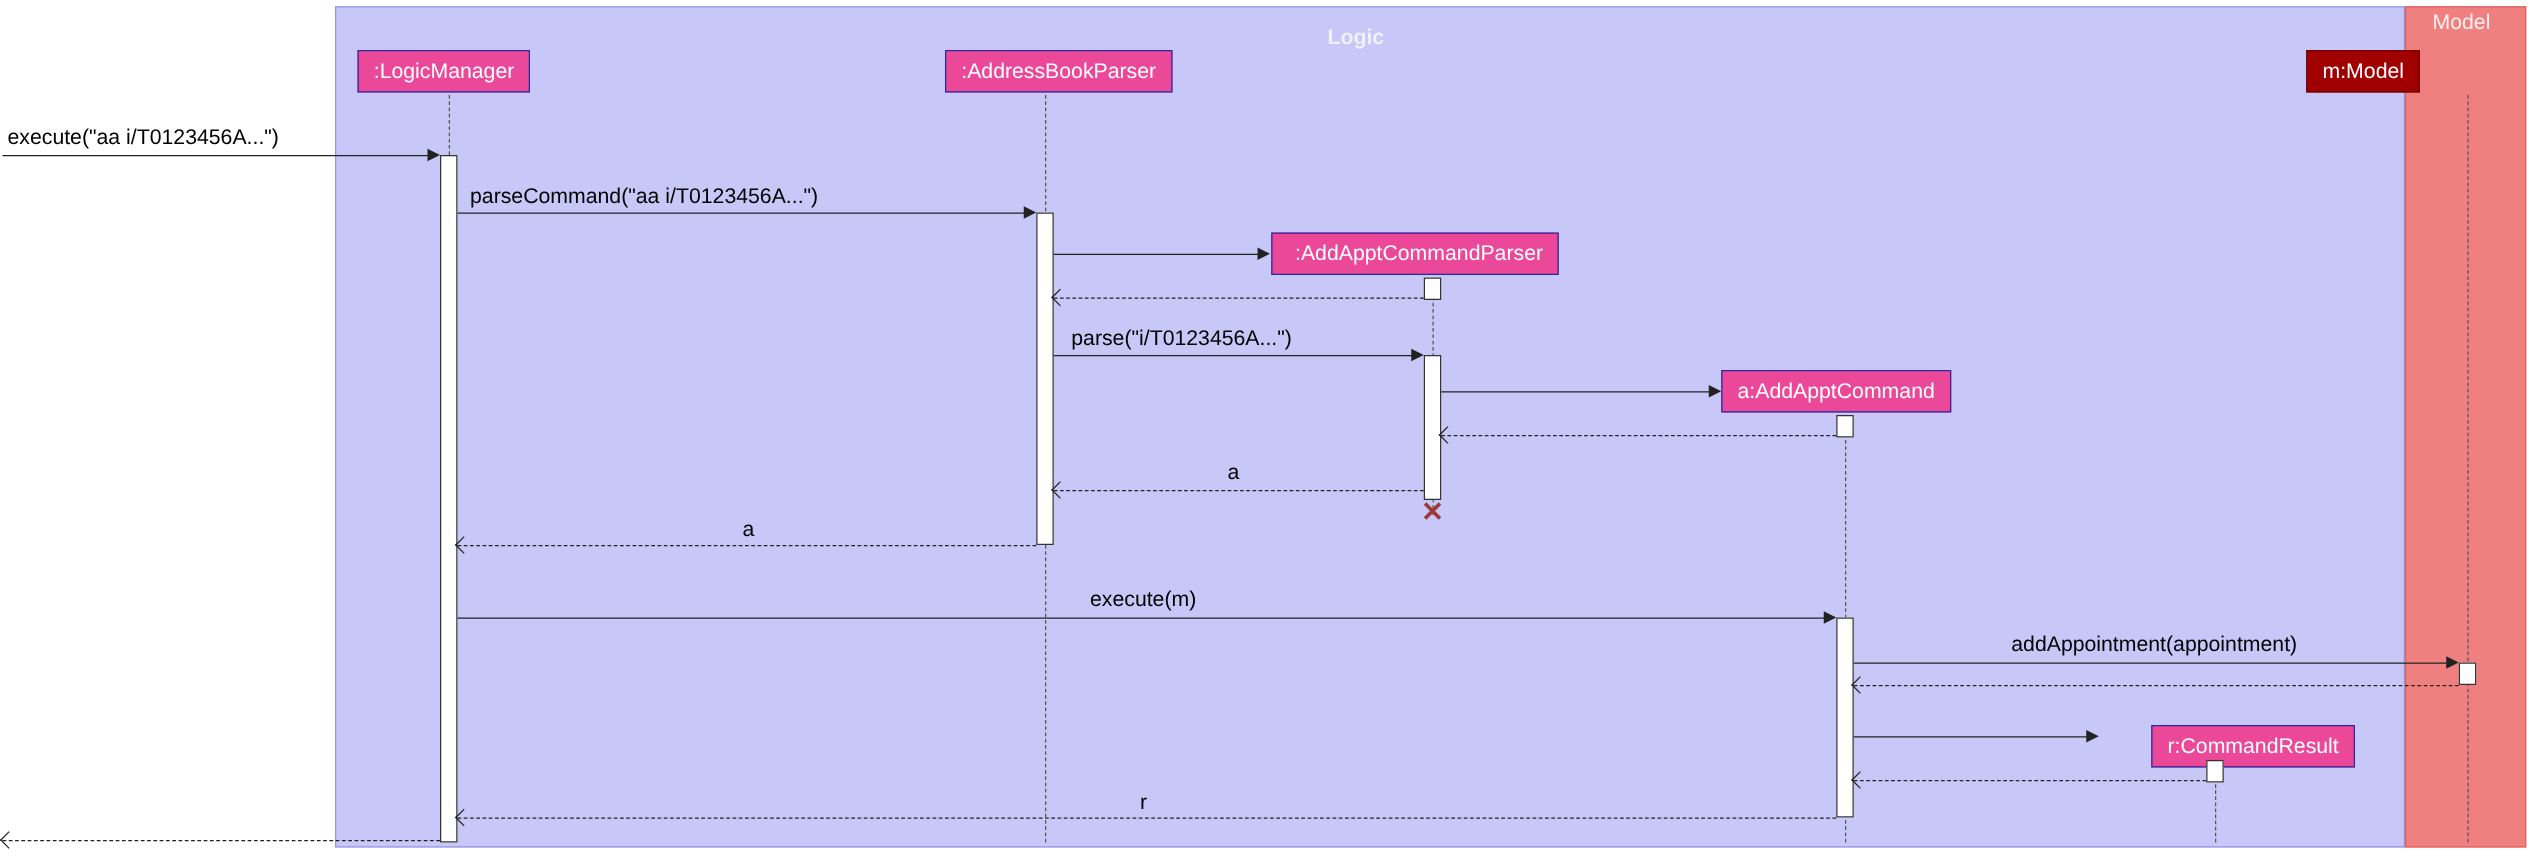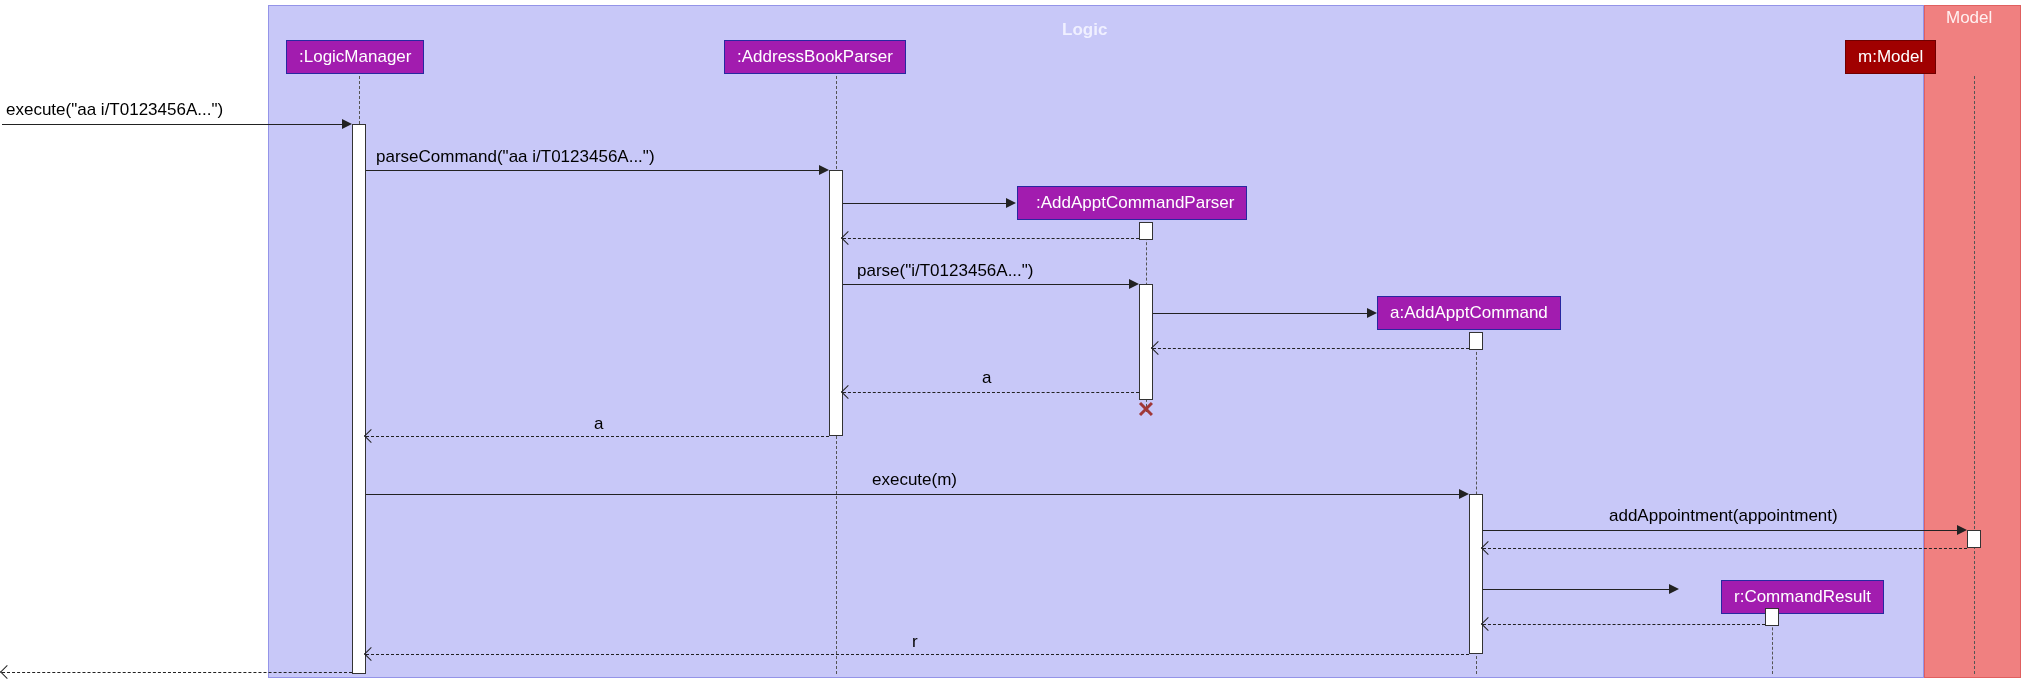--- a/index.html
+++ b/index.html
@@ -26,21 +26,21 @@
   .frame-model {
     left: 1924px;
     top: 5px;
     width: 97px;
     height: 673px;
     background: #f08080;
     border-color: #e06060;
   }
   .lifeline-box {
     position: absolute;
-    background: #a21caf;
+    background: #ec4899;
     color: #fff;
     padding: 6px 12px;
     border: 1.5px solid #2828a0;
     font-size: 17px;
     text-align: center;
     white-space: nowrap;
   }
   .lifeline-box.model {
     background: #a00000;
     border-color: #700000;
@@ -102,21 +102,21 @@
 
 <div class="frame frame-logic">
 </div>
 <div style="position:absolute; left:1062px; top:8px; font-weight:bold; font-size:17px; color:#f0f0ff;margin-top:12px;">Logic</div>
 
 <div class="frame frame-model">
 </div>
 <div style="position:absolute; left:1946px; top:8px; font-weight:normal; font-size:17px; color:#fff0f0;">Model</div>
 
 <div class="lifeline-box" style="left:286px; top:40px;">:LogicManager</div>
-<div class="lifeline-box" style="left:724px; top:40px;">:AddressBookParser</div>
+<div class="lifeline-box" style="left:756px; top:40px;">:AddressBookParser</div>
 <div class="lifeline-box" style="left:1017px; top:186px;padding-left:18px;">:AddApptCommandParser</div>
 <div class="lifeline-box" style="left:1377px; top:296px;">a:AddApptCommand</div>
 <div class="lifeline-box" style="left:1679px; top:580px;margin-left:42px;">r:CommandResult</div>
 <div class="lifeline-box model" style="left:1845px; top:40px;">m:Model</div>
 
 <div class="lifeline-dash" style="left:359px; top:76px; height:598px;"></div>
 <div class="lifeline-dash" style="left:836px; top:76px; height:598px;"></div>
 <div class="lifeline-dash" style="left:1146px; top:222px; height:190px;"></div>
 <div class="lifeline-dash" style="left:1476px; top:332px; height:342px;"></div>
 <div class="lifeline-dash" style="left:1772px; top:608px; height:66px;"></div>

